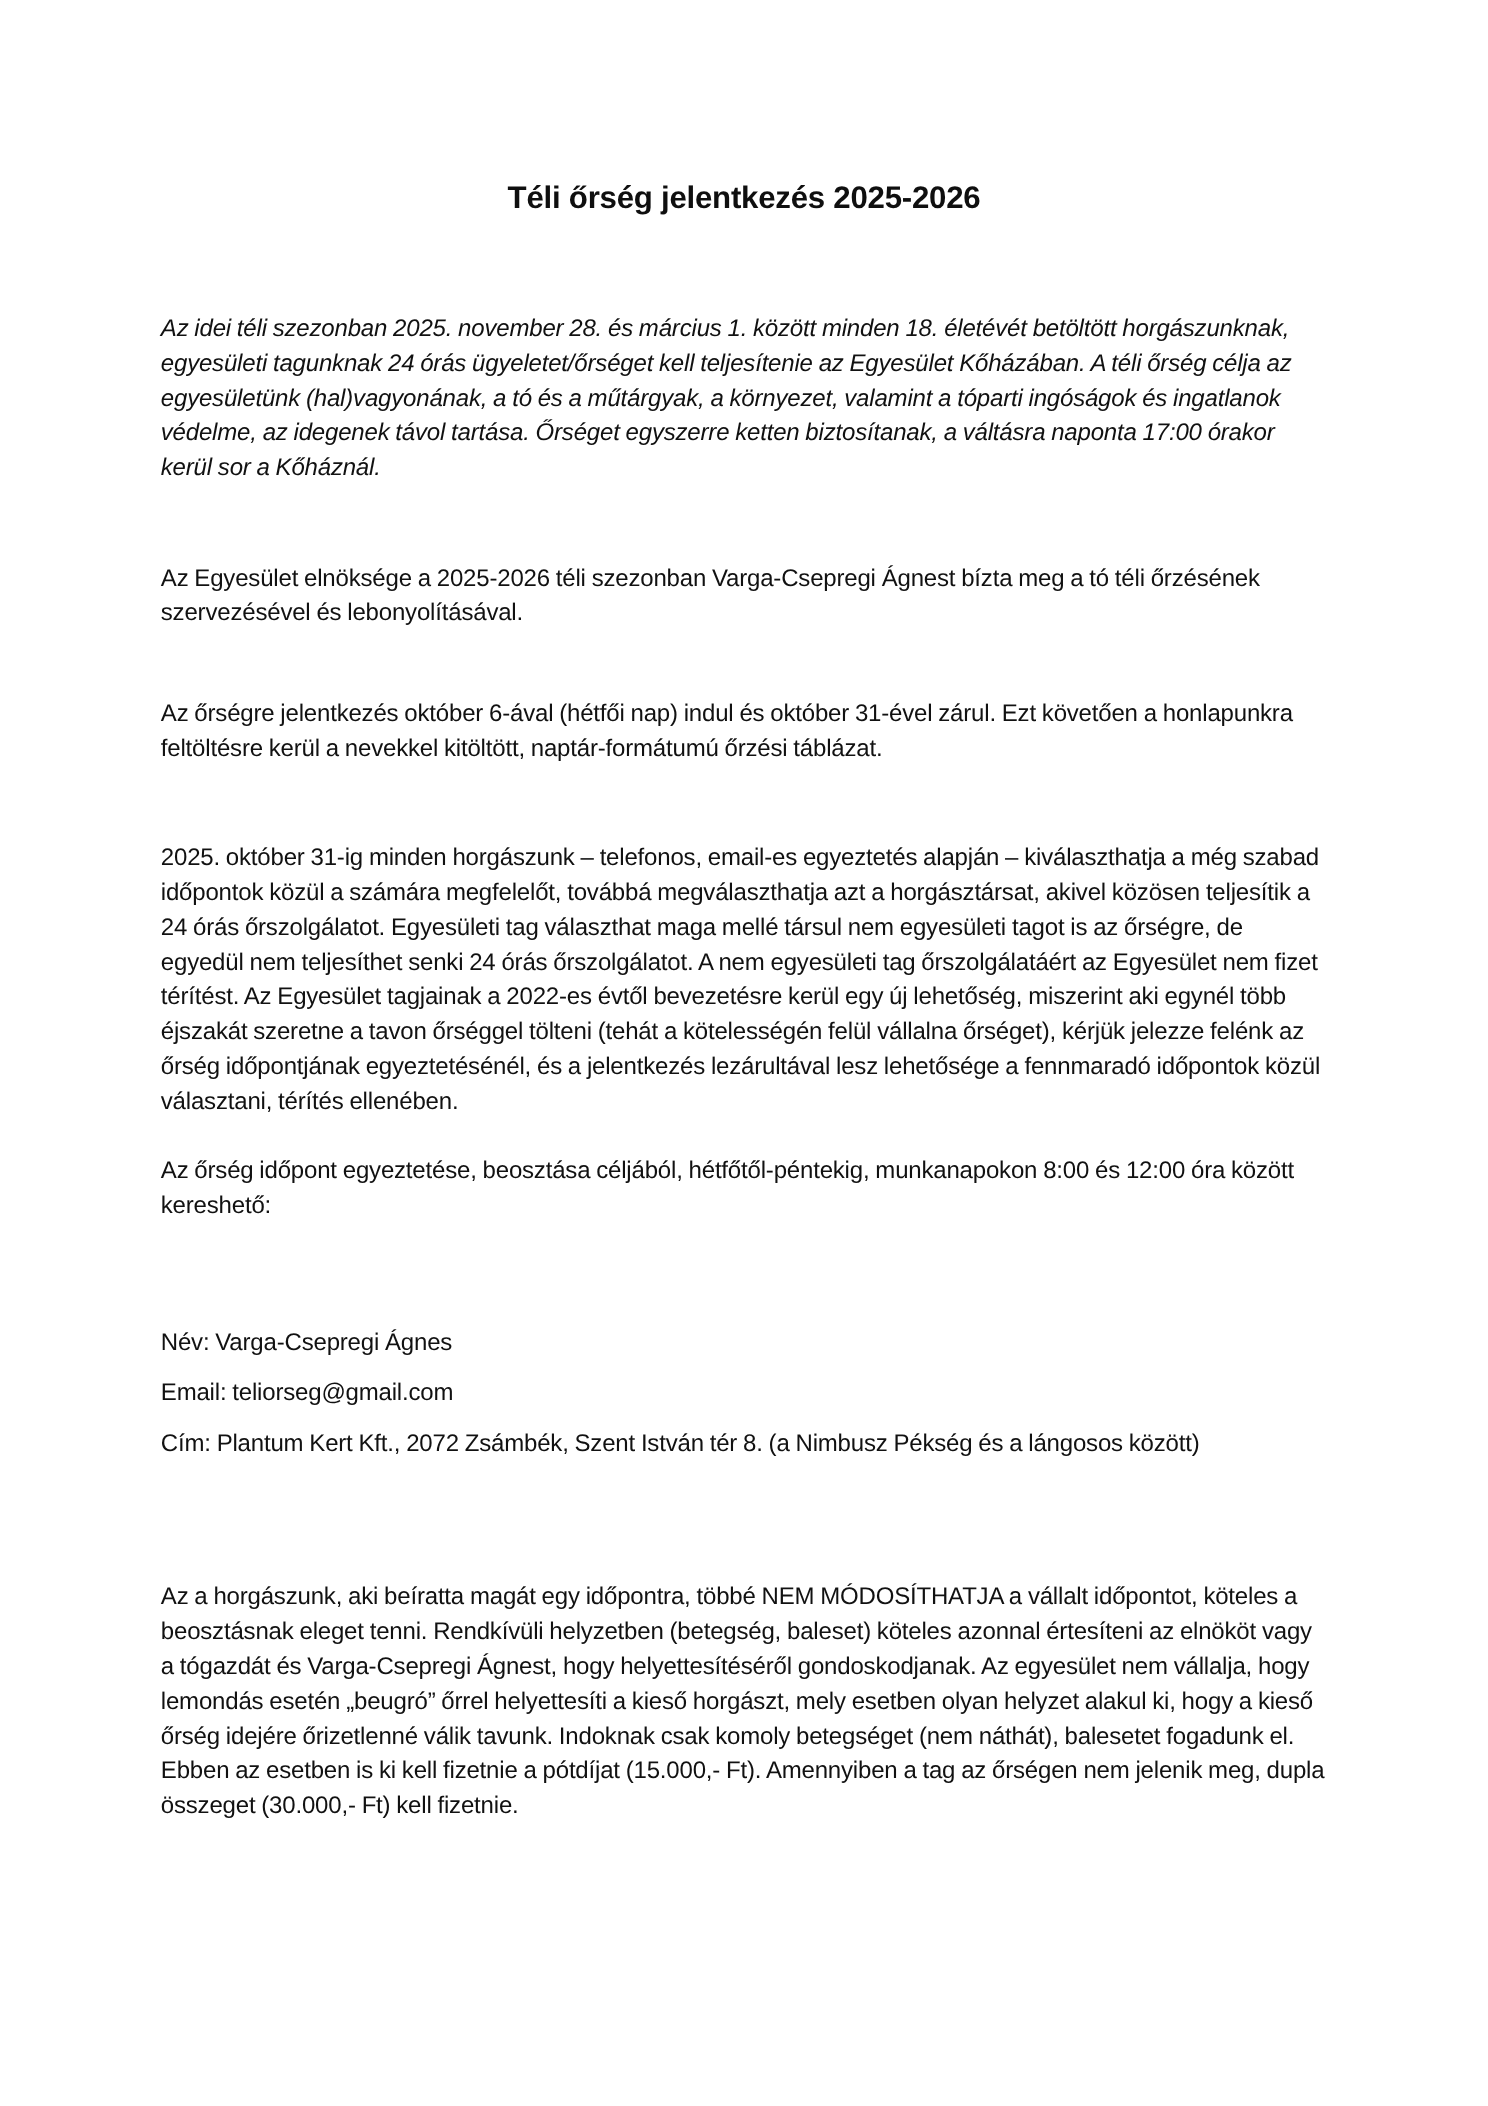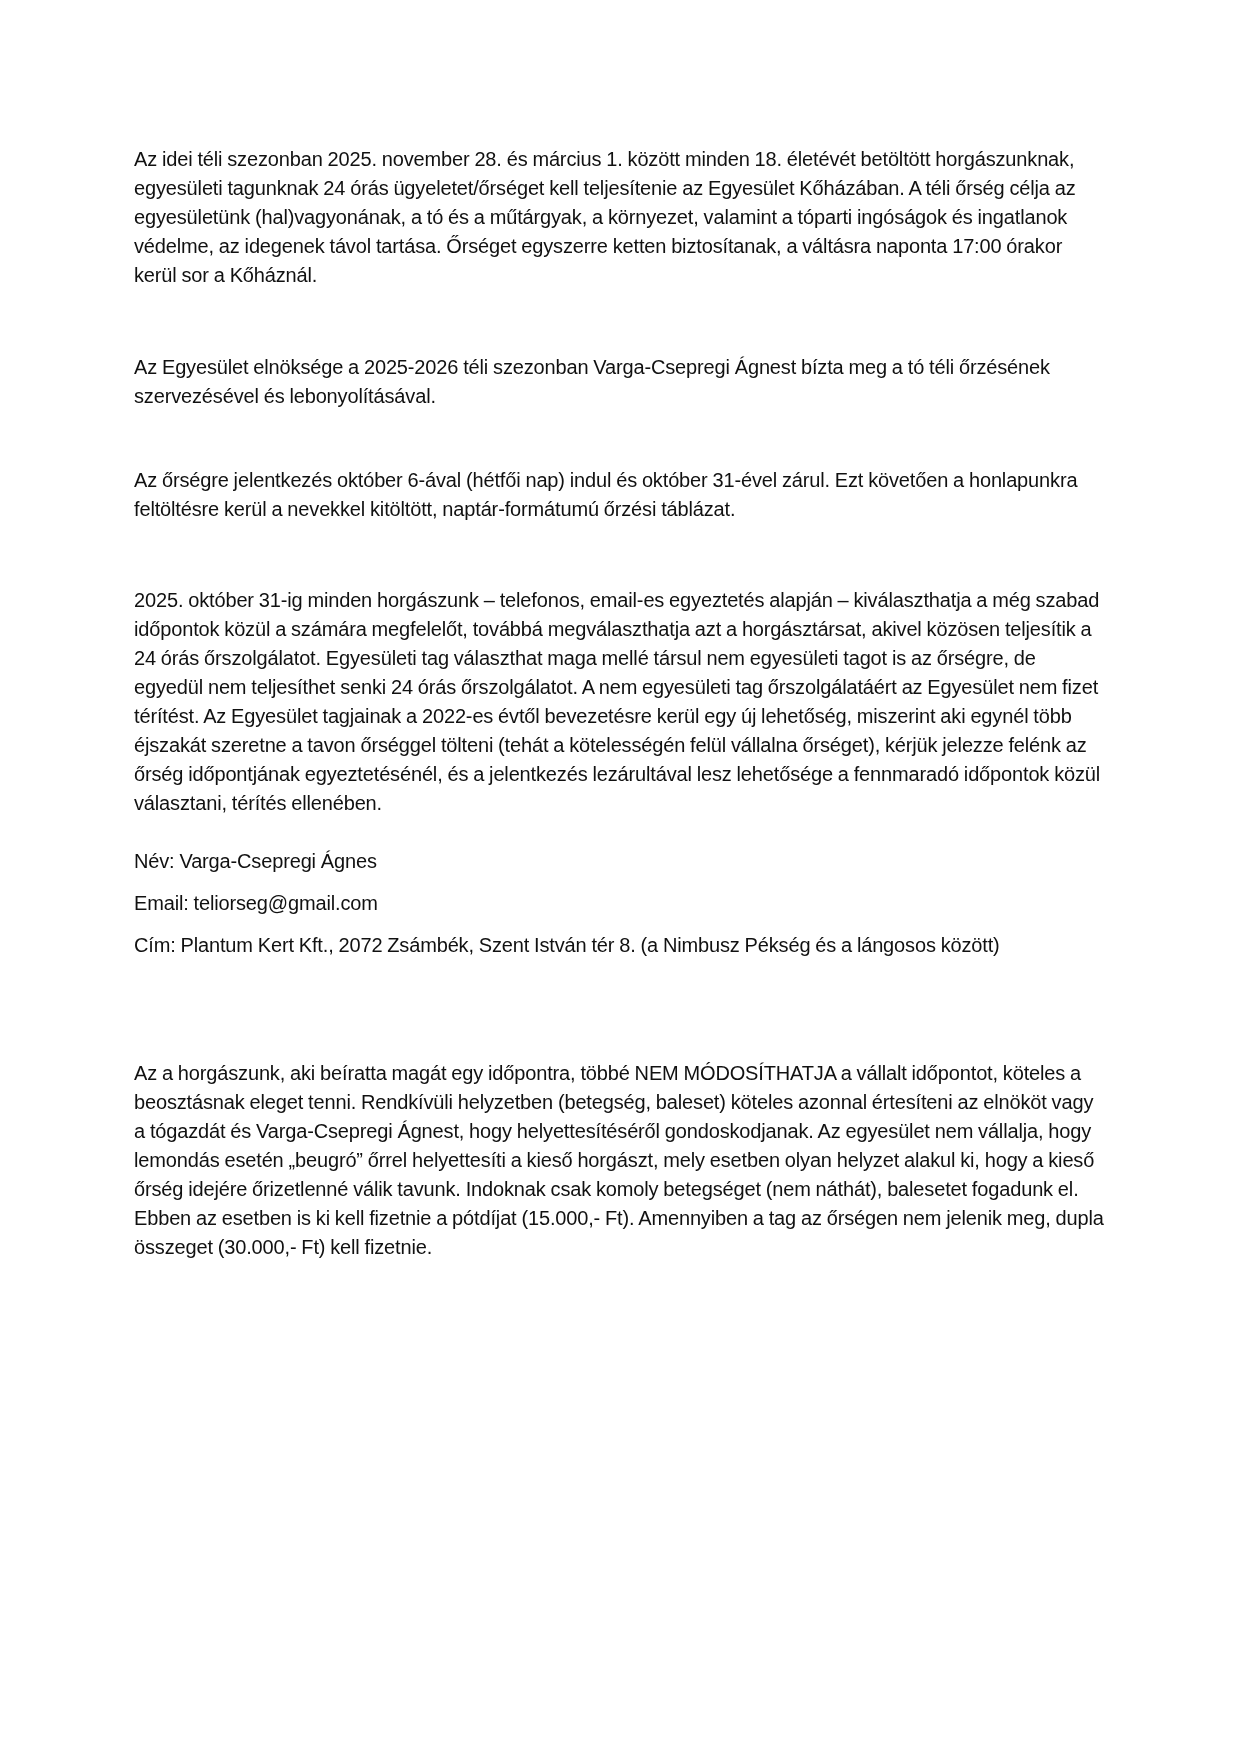--- a/index.html
+++ b/index.html
@@ -29,42 +29,44 @@
     color: #0f0f0f;
   }
   .para {
     margin: 0;
     font-size: 20px;
     line-height: 29px;
     letter-spacing: -0.15px;
     word-spacing: -0.5px;
     color: #111111;
   }
-  .para.intro        { margin-bottom: 63px; }
+  .para.intro        { margin-bottom: 63px; font-style: italic; }
   .para.assignment   { margin-bottom: 55px; }
   .para.registration { margin-bottom: 62px; }
   .para.selection    { margin-bottom: 29px; }
   .para.availability { margin-bottom: 85px; }
   .para.contact-line { margin-bottom: 13px; }
   .para.contact-last { margin-bottom: 99px; }
 </style>
 </head>
 <body>
 
 <div class="page">
 
+  <h1 class="doc-title">Téli őrség jelentkezés 2025-2026</h1>
 
   <p class="para intro">Az idei téli szezonban 2025. november 28. és március 1. között minden 18. életévét betöltött horgászunknak, egyesületi tagunknak 24 órás ügyeletet/őrséget kell teljesítenie az Egyesület Kőházában. A téli őrség célja az egyesületünk (hal)vagyonának, a tó és a műtárgyak, a környezet, valamint a tóparti ingóságok és ingatlanok védelme, az idegenek távol tartása. Őrséget egyszerre ketten biztosítanak, a váltásra naponta 17:00 órakor kerül sor a Kőháznál.</p>
 
   <p class="para assignment">Az Egyesület elnöksége a 2025-2026 téli szezonban Varga-Csepregi Ágnest bízta meg a tó téli őrzésének szervezésével és lebonyolításával.</p>
 
   <p class="para registration">Az őrségre jelentkezés október 6-ával (hétfői nap) indul és október 31-ével zárul. Ezt követően a honlapunkra feltöltésre kerül a nevekkel kitöltött, naptár-formátumú őrzési táblázat.</p>
 
   <p class="para selection">2025. október 31-ig minden horgászunk – telefonos, email-es egyeztetés alapján – kiválaszthatja a még szabad időpontok közül a számára megfelelőt, továbbá megválaszthatja azt a horgásztársat, akivel közösen teljesítik a 24 órás őrszolgálatot. Egyesületi tag választhat maga mellé társul nem egyesületi tagot is az őrségre, de egyedül nem teljesíthet senki 24 órás őrszolgálatot. A nem egyesületi tag őrszolgálatáért az Egyesület nem fizet térítést. Az Egyesület tagjainak a 2022-es évtől bevezetésre kerül egy új lehetőség, miszerint aki egynél több éjszakát szeretne a tavon őrséggel tölteni (tehát a kötelességén felül vállalna őrséget), kérjük jelezze felénk az őrség időpontjának egyeztetésénél, és a jelentkezés lezárultával lesz lehetősége a fennmaradó időpontok közül választani, térítés ellenében.</p>
 
+  <p class="para availability">Az őrség időpont egyeztetése, beosztása céljából, hétfőtől-péntekig, munkanapokon 8:00 és 12:00 óra között kereshető:</p>
 
   <p class="para contact-line">Név: Varga-Csepregi Ágnes</p>
 
 
   <p class="para contact-line">Email: teliorseg@gmail.com</p>
 
   <p class="para contact-last">Cím: Plantum Kert Kft., 2072 Zsámbék, Szent István tér 8. (a Nimbusz Pékség és a lángosos között)</p>
 
   <p class="para closing">Az a horgászunk, aki beíratta magát egy időpontra, többé NEM MÓDOSÍTHATJA a vállalt időpontot, köteles a beosztásnak eleget tenni. Rendkívüli helyzetben (betegség, baleset) köteles azonnal értesíteni az elnököt vagy a tógazdát és Varga-Csepregi Ágnest, hogy helyettesítéséről gondoskodjanak. Az egyesület nem vállalja, hogy lemondás esetén „beugró” őrrel helyettesíti a kieső horgászt, mely esetben olyan helyzet alakul ki, hogy a kieső őrség idejére őrizetlenné válik tavunk. Indoknak csak komoly betegséget (nem náthát), balesetet fogadunk el. Ebben az esetben is ki kell fizetnie a pótdíjat (15.000,- Ft). Amennyiben a tag az őrségen nem jelenik meg, dupla összeget (30.000,- Ft) kell fizetnie.</p>
 

